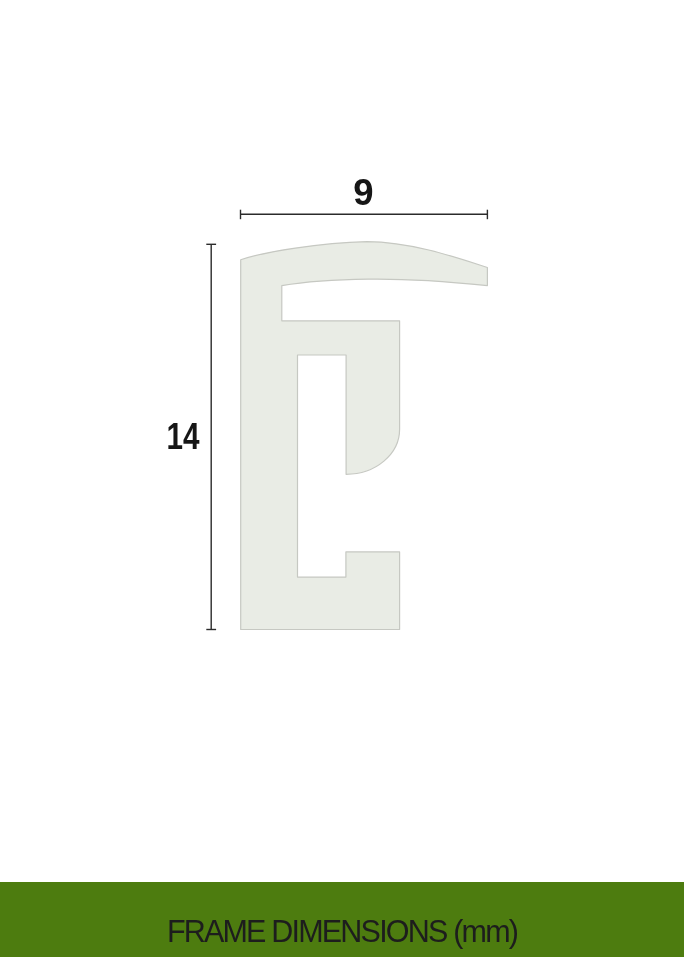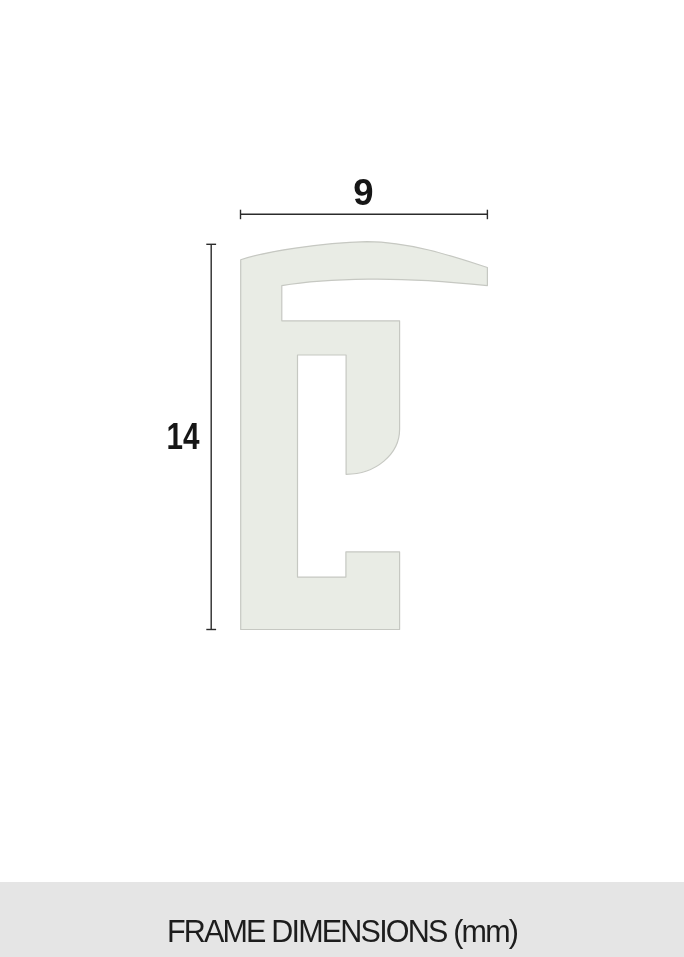--- a/index.html
+++ b/index.html
@@ -1,18 +1,18 @@
 <!DOCTYPE html>
 <html><head>
 <meta charset="utf-8">
 <style>
   html,body{margin:0;padding:0;background:#ffffff;width:684px;height:957px;overflow:hidden;
     font-family:"Liberation Sans",sans-serif;}
   .stage{position:relative;width:684px;height:957px;}
-  .footer{position:absolute;left:0;top:882px;width:684px;height:75px;background:#e5e5e5;}
+  .footer{position:absolute;left:0;top:882px;width:684px;height:75px;background:#4d7c0f;}
   .footer span{position:absolute;left:0;top:32.3px;width:684px;text-align:center;
     font-size:30.5px;color:#1d1d1d;line-height:34px;letter-spacing:-1.8px;}
 </style>
 </head>
 <body>
 <div class="stage">
   
   <svg width="684" height="882" viewBox="0 0 684 882" xmlns="http://www.w3.org/2000/svg">
 
     <path d="M 240.7 629.5

